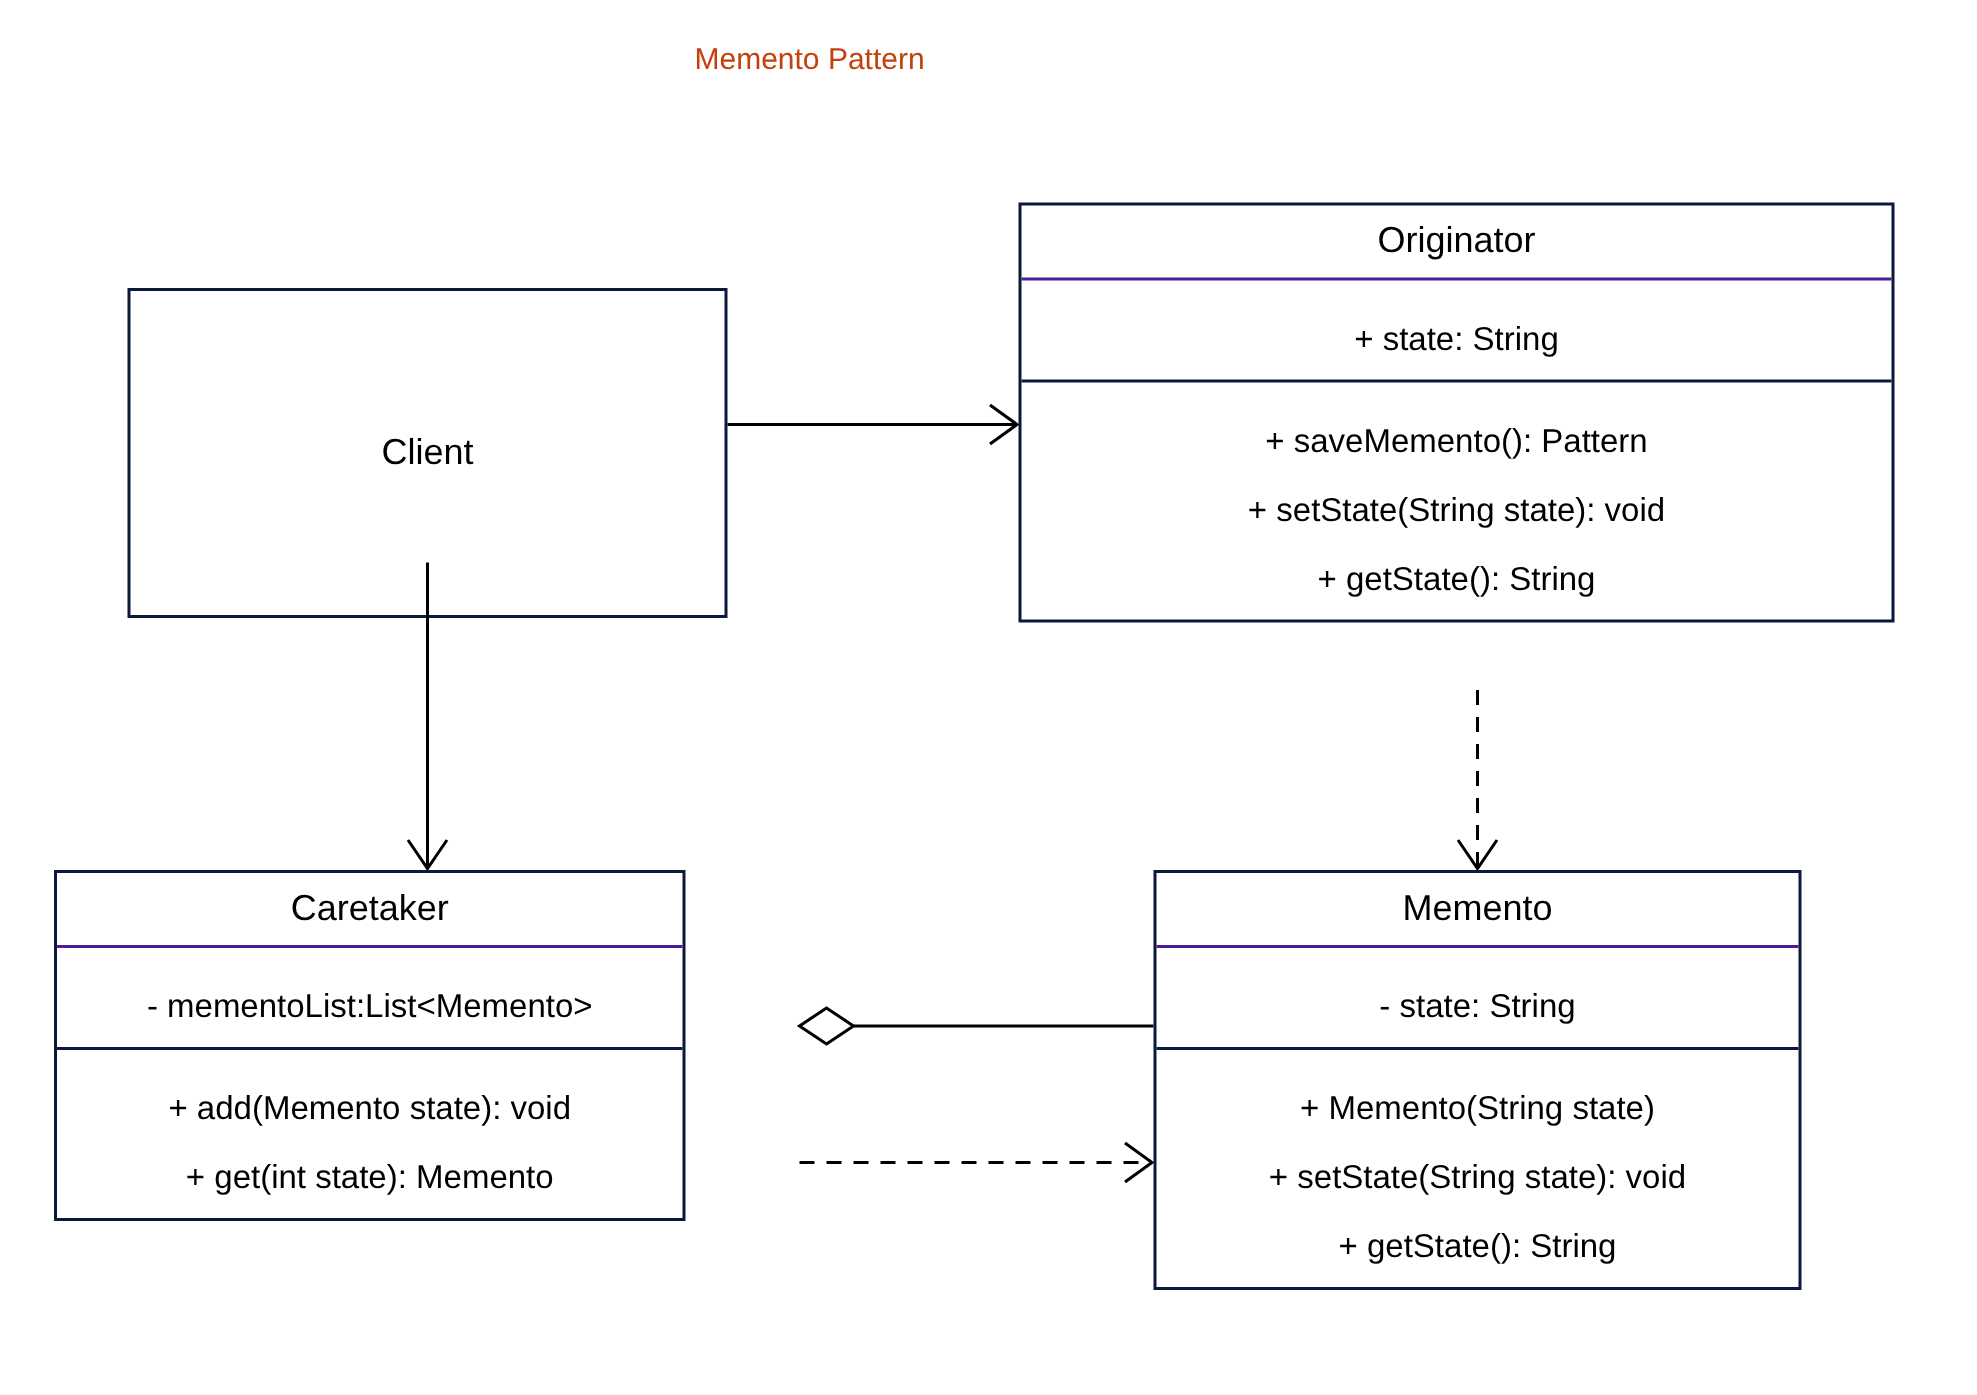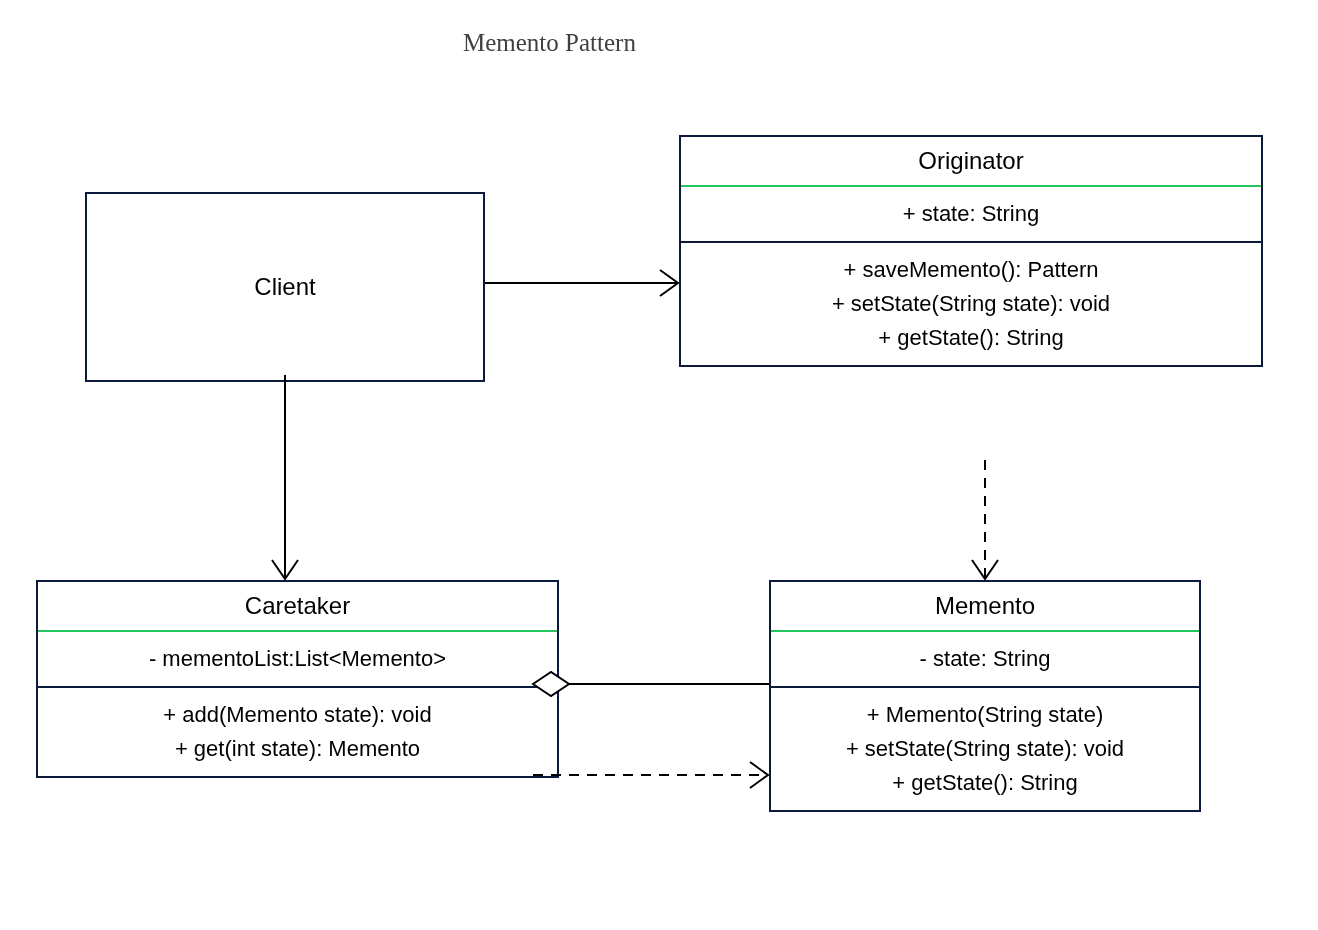--- a/index.html
+++ b/index.html
@@ -1,48 +1,48 @@
 <!DOCTYPE html>
 <html><head>
 <meta charset="utf-8">
 <style>
   html,body{margin:0;padding:0;background:#fff;font-family:"Segoe UI","Microsoft YaHei",Arial,sans-serif;color:#000;}
   .canvas{position:relative;width:1318px;height:930px;}
-  .title{position:absolute;font-size:25px;color:#404040;font-family:Liberation Serif, serif;}
+  .title{position:absolute;font-size:20px;color:#c2410c;}
   .cls{position:absolute;border:2px solid #0b1a3a;background:#fff;box-sizing:border-box;}
-  .cls .name{border-bottom:2px solid #22c55e;text-align:center;font-size:24px;padding:10px 6px;}
+  .cls .name{border-bottom:2px solid #4c1d95;text-align:center;font-size:24px;padding:10px 6px;}
   .cls .sect{border-bottom:2px solid #0b1a3a;text-align:center;font-size:22px;padding:10px 6px;}
   .cls .sect:last-child{border-bottom:none;}
-  .cls .line{padding:4px 4px;white-space:nowrap;}
+  .cls .line{padding:4px 4px;white-space:nowrap;margin-top:12px;}
   svg.overlay{position:absolute;left:0;top:0;width:1318px;height:930px;pointer-events:none;}
 </style>
 </head>
 <body>
 
 <div class="canvas">
 
   <div class="title" style="left:463px;top:29px;">Memento Pattern</div>
 
-  <div class="cls" style="left:85px;top:192px;width:400px;height:190px;display:flex;align-items:center;justify-content:center;">
+  <div class="cls" style="left:85px;top:192px;width:400px;height:220px;display:flex;align-items:center;justify-content:center;">
     <div style="font-size:24px;">Client</div>
   </div>
 
   <div class="cls" style="left:679px;top:135px;width:584px;">
     <div class="name">Originator</div>
     <div class="sect">
       <div class="line">+    state: String</div>
     </div>
     <div class="sect">
       <div class="line">+   saveMemento(): Pattern</div>
       <div class="line">+   setState(String state):  void</div>
       <div class="line">+   getState(): String</div>
     </div>
   </div>
 
-  <div class="cls" style="left:36px;top:580px;width:523px;">
+  <div class="cls" style="left:36px;top:580px;width:421px;">
     <div class="name">Caretaker</div>
     <div class="sect">
       <div class="line">-   mementoList:List&lt;Memento&gt;</div>
     </div>
     <div class="sect">
       <div class="line">+   add(Memento state): void</div>
       <div class="line">+   get(int state): Memento</div>
     </div>
   </div>
 

